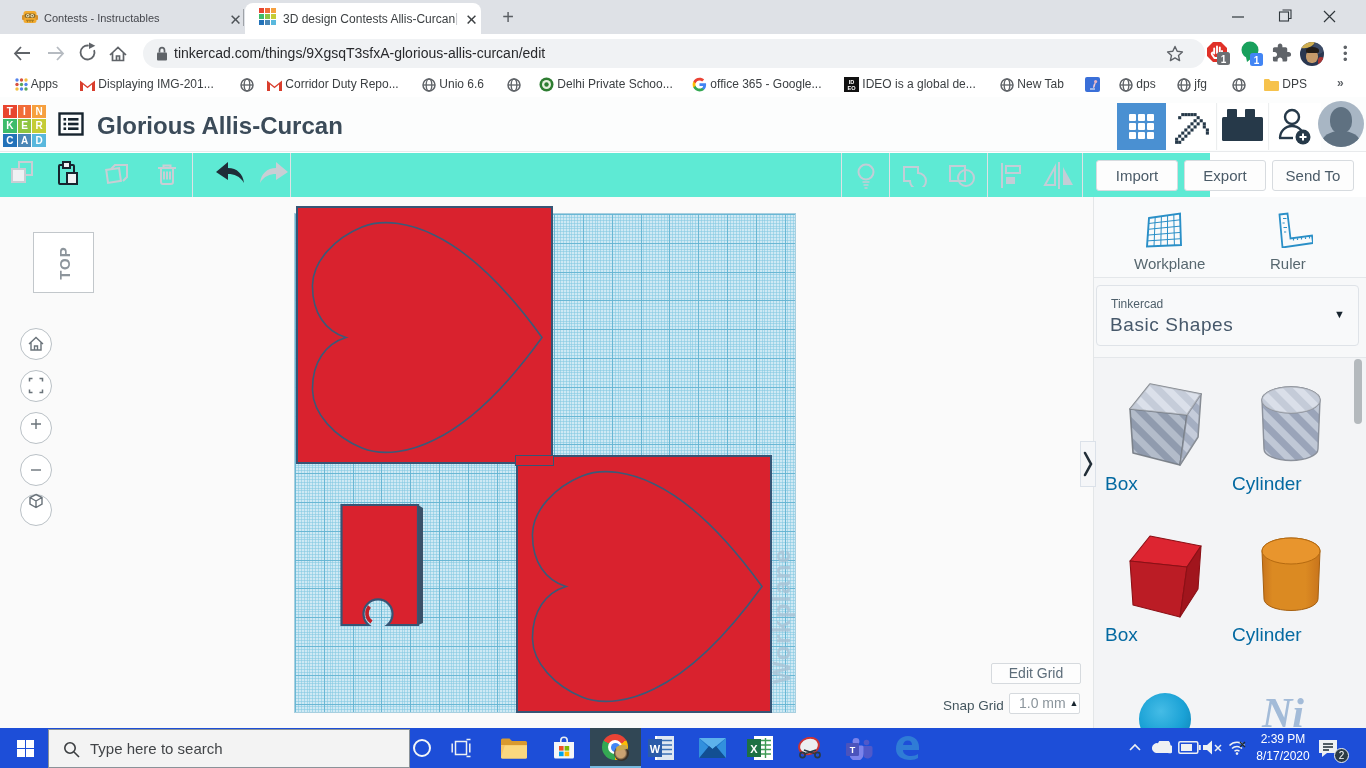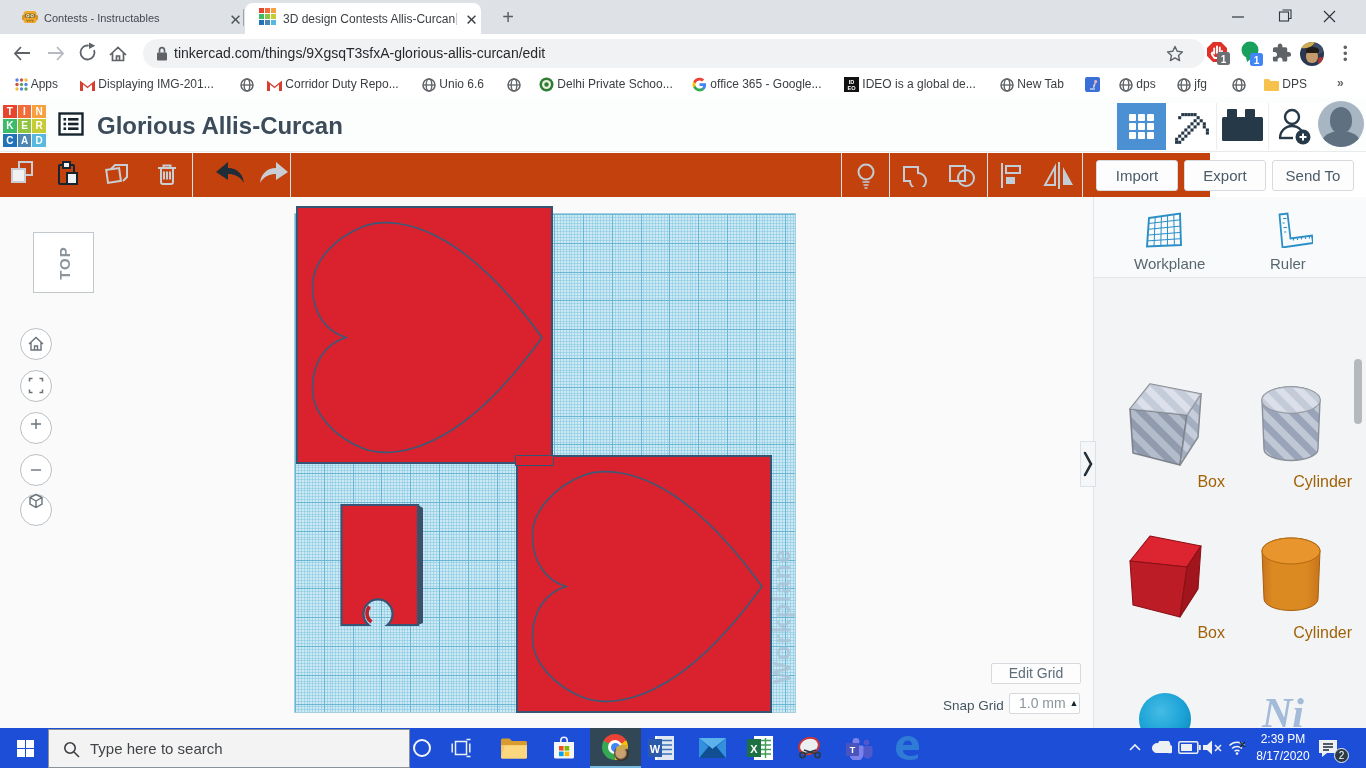--- a/index.html
+++ b/index.html
@@ -16,21 +16,21 @@
 #bookmarks{position:absolute;left:0;top:72px;width:1366px;height:25px;background:#fff;}
 .bm{position:absolute;top:4px;height:17px;font-size:12px;color:#3c4043;white-space:nowrap;}
 .bm span{vertical-align:top;line-height:17px;}
 
 #tkhead{position:absolute;left:0;top:97px;width:1366px;height:55px;background:#fcfdfd;border-bottom:1px solid #e8eaec;}
 #tklogo{position:absolute;left:3px;top:8px;width:43px;height:42px;display:grid;grid-template-columns:1fr 1fr 1fr;grid-template-rows:1fr 1fr 1fr;grid-gap:1px;}
 #tklogo div{color:#fff;font-weight:bold;font-size:10px;text-align:center;line-height:13px;}
 #tktitle{position:absolute;left:97px;top:15px;font-size:24px;font-weight:bold;color:#3b4b59;}
 .hcell{position:absolute;top:6px;width:51px;height:47px;background:#fff;border-right:1px solid #eceeef;}
 
-#toolbar{position:absolute;left:0;top:153px;width:1210px;height:44px;background:#c2410c;}
+#toolbar{position:absolute;left:0;top:153px;width:1210px;height:44px;background:#5eead4;}
 .tdiv{position:absolute;top:0;width:1px;height:44px;background:#dfe2e5;}
 .tbtn{position:absolute;top:7px;height:31px;background:#fdfdfd;border:1px solid #d7dbdf;border-radius:3px;font-size:15px;color:#4b5b68;text-align:center;line-height:29px;}
 
 #canvas{position:absolute;left:0;top:197px;width:1366px;height:531px;background:#fafafa;overflow:hidden;}
 #plane{position:absolute;left:294px;top:16px;width:502px;height:500px;background-color:#cfe9f4;
  background-image:
   repeating-linear-gradient(to right,rgba(100,180,210,.9) 0 1px,transparent 1px 28.8px),
   repeating-linear-gradient(to bottom,rgba(100,180,210,.9) 0 1px,transparent 1px 28.8px),
   repeating-linear-gradient(to right,rgba(130,200,225,.55) 0 1px,transparent 1px 2.88px),
   repeating-linear-gradient(to bottom,rgba(130,200,225,.55) 0 1px,transparent 1px 2.88px);
@@ -44,21 +44,21 @@
 
 #editgrid{position:absolute;left:991px;top:466px;width:90px;height:21px;background:#fdfdfd;border:1px solid #d6dade;border-radius:2px;font-size:14px;color:#5d6d7a;text-align:center;line-height:19px;}
 #snaplbl{position:absolute;left:943px;top:501px;font-size:13.5px;color:#44565f;}
 #snapdd{position:absolute;left:1009px;top:496px;width:71px;height:21px;background:#fff;border:1px solid #d6dade;border-radius:2px;font-size:14px;color:#8b959c;text-align:left;line-height:19px;padding-left:9px;}
 
 #rpanel{position:absolute;left:1093px;top:197px;width:273px;height:531px;background:#f3f4f6;border-left:1px solid #e3e6e8;}
 #rp-top{position:absolute;left:0;top:0;width:273px;height:81px;background:#f9fafb;border-bottom:1px solid #e4e7ea;}
 .rp-lbl{position:absolute;top:58px;font-size:15px;color:#57676f;}
 #ddcard{position:absolute;left:2px;top:7px;width:263px;height:61px;background:#f8f9fa;border:1px solid #dfe3e8;border-radius:4px;}
 #ddwrap{position:absolute;left:0;top:81px;width:273px;height:80px;background:#f7f8f9;border-bottom:1px solid #e4e7ea;}
-.shlbl{position:absolute;font-size:16px;color:#a16207;text-align:right;width:120px;}
+.shlbl{position:absolute;font-size:19px;color:#0369a1;text-align:left;width:120px;}
 #sbthumb{position:absolute;left:260px;top:162px;width:8px;height:65px;background:#b4b9bd;border-radius:4px;}
 #expandtab{position:absolute;left:1080px;top:441px;width:16px;height:46px;background:#f5f6f8;border:1px solid #dbe1e9;}
 
 #taskbar{position:absolute;left:0;top:728px;width:1366px;height:40px;background:#1d4ed8;}
 #searchbox{position:absolute;left:48px;top:1px;width:362px;height:39px;background:#f3f3f3;border:1px solid #8a9298;}
 #searchbox span{position:absolute;left:41px;top:10px;font-size:15px;color:#424548;}
 #clock{position:absolute;left:1253px;top:3px;width:60px;text-align:center;color:#fff;font-size:12px;line-height:17px;}
 </style></head>
 <body>
 
@@ -422,20 +422,27 @@
     <div class="rp-lbl" style="left:176px;">Ruler</div>
     <svg class="abs" style="left:51px;top:14px" width="37" height="38" viewBox="0 0 37 38">
       <path d="M4 7 L35 2.5 L36 34 L2 35.5 Z" fill="none" stroke="#2a8fc7" stroke-width="1.9"></path>
       <path d="M10.2 6.2 L9 35.2 M16.4 5.3 L15.8 34.9 M22.6 4.4 L22.4 34.6 M28.8 3.5 L29.4 34.4 M3.6 12.5 L35.2 8.8 M3.2 18.3 L35.4 15.1 M2.8 24.1 L35.6 21.4 M2.4 29.9 L35.8 27.7" stroke="#2a8fc7" stroke-width="1"></path>
     </svg>
     <svg class="abs" style="left:182px;top:15px" width="37" height="36" viewBox="0 0 37 36">
       <path d="M3.5 2.5 L11.5 1.5 L14.5 26.5 L36 23.5 L37 31 L6.5 35.5 Z" fill="none" stroke="#2a8fc7" stroke-width="1.8"></path>
       <path d="M7 6.5 h3.5 M6.5 11 h2.2 M7.5 15.5 h3.5 M8 20 h2.2 M17.5 28.5 v-2.8 M21.5 28 v-1.8 M25.5 27.5 v-2.8 M29.5 27 v-1.8 M33.5 26.5 v-2.8" stroke="#2a8fc7" stroke-width="1.2"></path>
     </svg>
   </div>
+  <div id="ddwrap">
+      <div id="ddcard">
+    <div class="abs" style="left:14px;top:11px;font-size:12px;color:#4e5f6a;">Tinkercad</div>
+    <div class="abs" style="left:13px;top:28px;font-size:19px;color:#46586a;letter-spacing:.6px;">Basic Shapes</div>
+    <div class="abs" style="left:237px;top:22px;color:#17242e;font-size:11px;">▼</div>
+  </div>
+    </div>
   <svg class="abs" style="left:25px;top:178px" width="94" height="100" viewBox="0 0 94 100">
     <defs>
     <pattern id="stripe" width="14" height="14" patternUnits="userSpaceOnUse" patternTransform="rotate(-45)">
       <rect width="14" height="14" fill="#ced5e1"></rect>
           <rect width="7" height="14" fill="#a2acbf"></rect>
     </pattern>
     <linearGradient id="cylg" x1="0" y1="0" x2="1" y2="0">
       <stop offset="0" stop-color="#c8741c"></stop>
           <stop offset=".18" stop-color="#db8a22"></stop>
           <stop offset=".75" stop-color="#db8a22"></stop>

